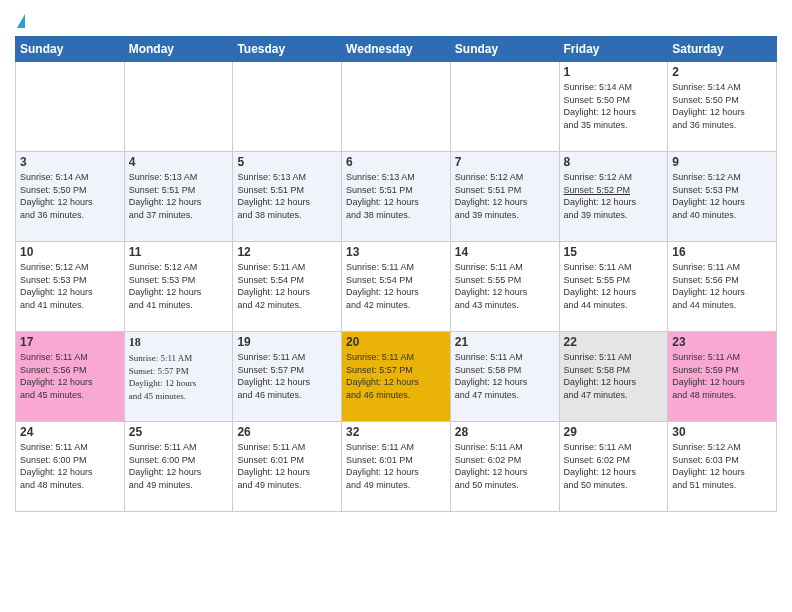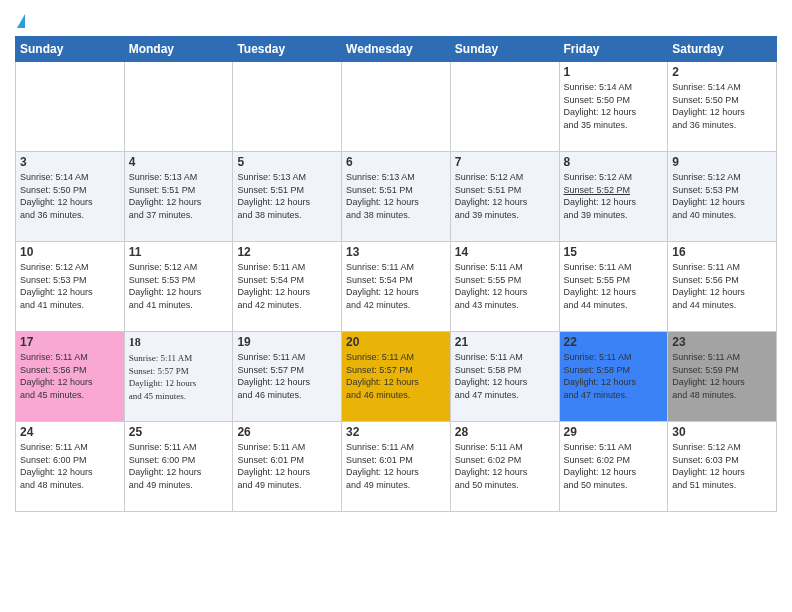--- a/index.html
+++ b/index.html
@@ -332,30 +332,30 @@
           </td>
           <td style="background: rgb(240, 244, 250);">
             <span class="day-number">21</span>
             <div class="day-info">
               <span style="display: block;">Sunrise: 5:11 AM</span>
               <span style="display: block;">Sunset: 5:58 PM</span>
               <span style="display: block;">Daylight: 12 hours</span>
               <span style="display: block;">and 47 minutes.</span>
             </div>
           </td>
-          <td style="background: #3b82f6;">
+          <td style="background: #e5e5e5;">
             <span class="day-number">22</span>
             <div class="day-info">
               <span style="display: block;">Sunrise: 5:11 AM</span>
               <span style="display: block;">Sunset: 5:58 PM</span>
               <span style="display: block;">Daylight: 12 hours</span>
               <span style="display: block;">and 47 minutes.</span>
             </div>
           </td>
-          <td style="background: #a3a3a3;">
+          <td style="background: #f9a8d4;">
             <span class="day-number">23</span>
             <div class="day-info">
               <span style="display: block;">Sunrise: 5:11 AM</span>
               <span style="display: block;">Sunset: 5:59 PM</span>
               <span style="display: block;">Daylight: 12 hours</span>
               <span style="display: block;">and 48 minutes.</span>
             </div>
           </td>
         </tr>
         <tr>

